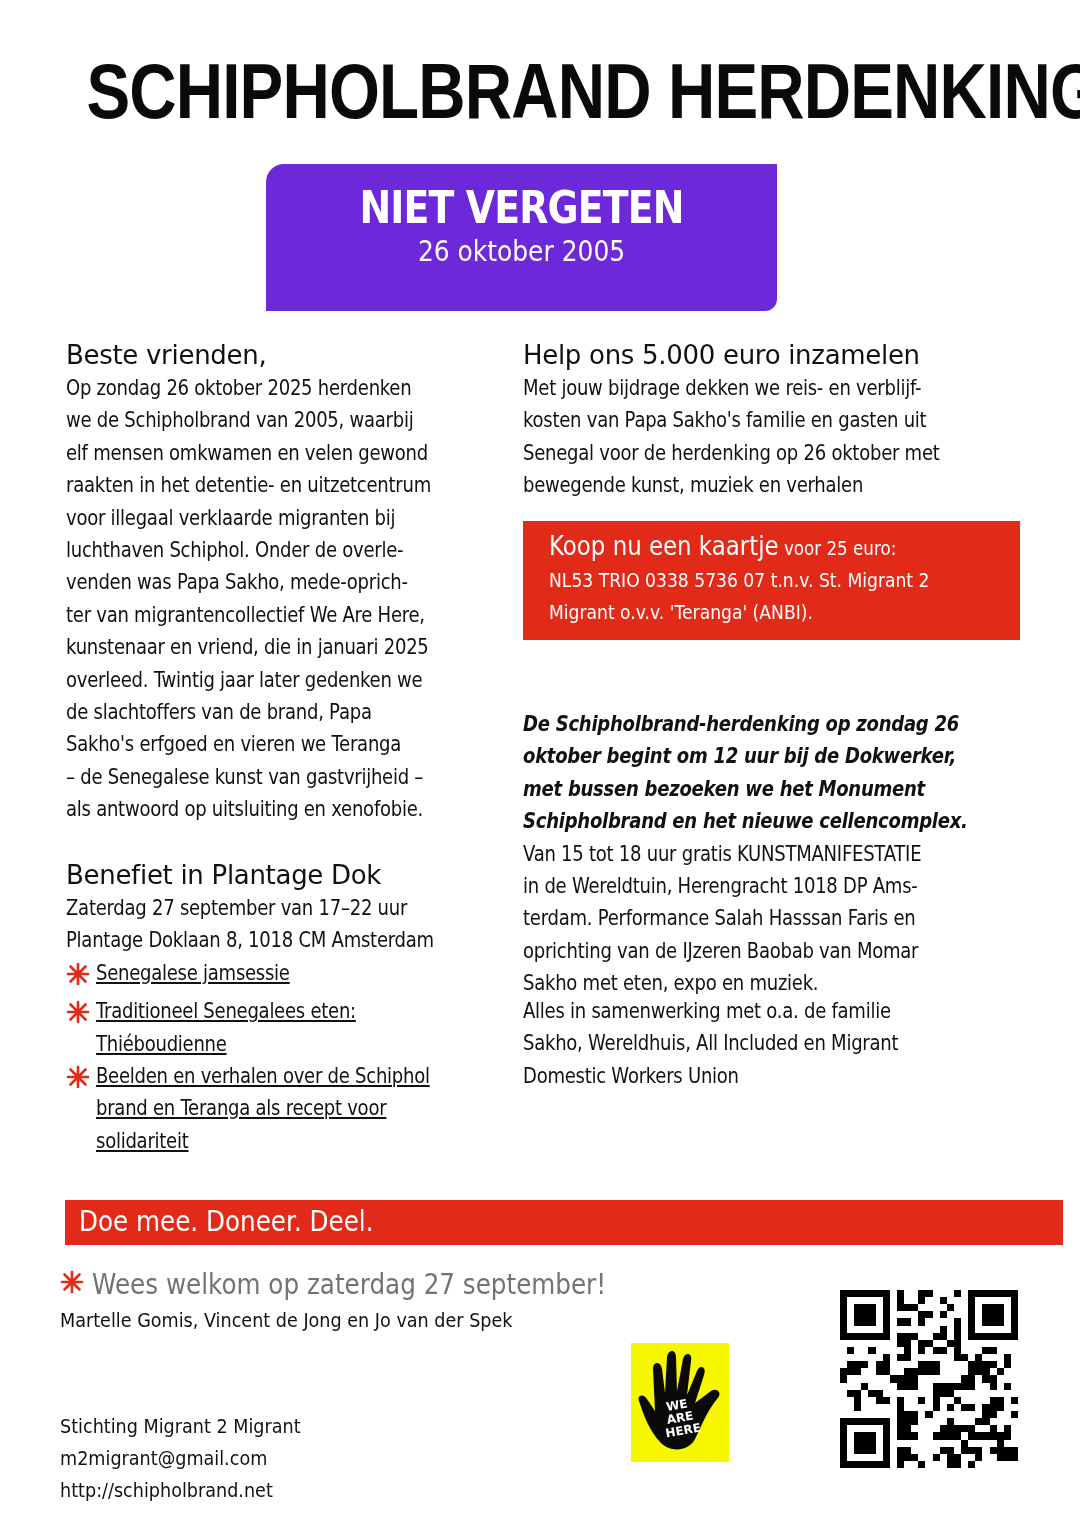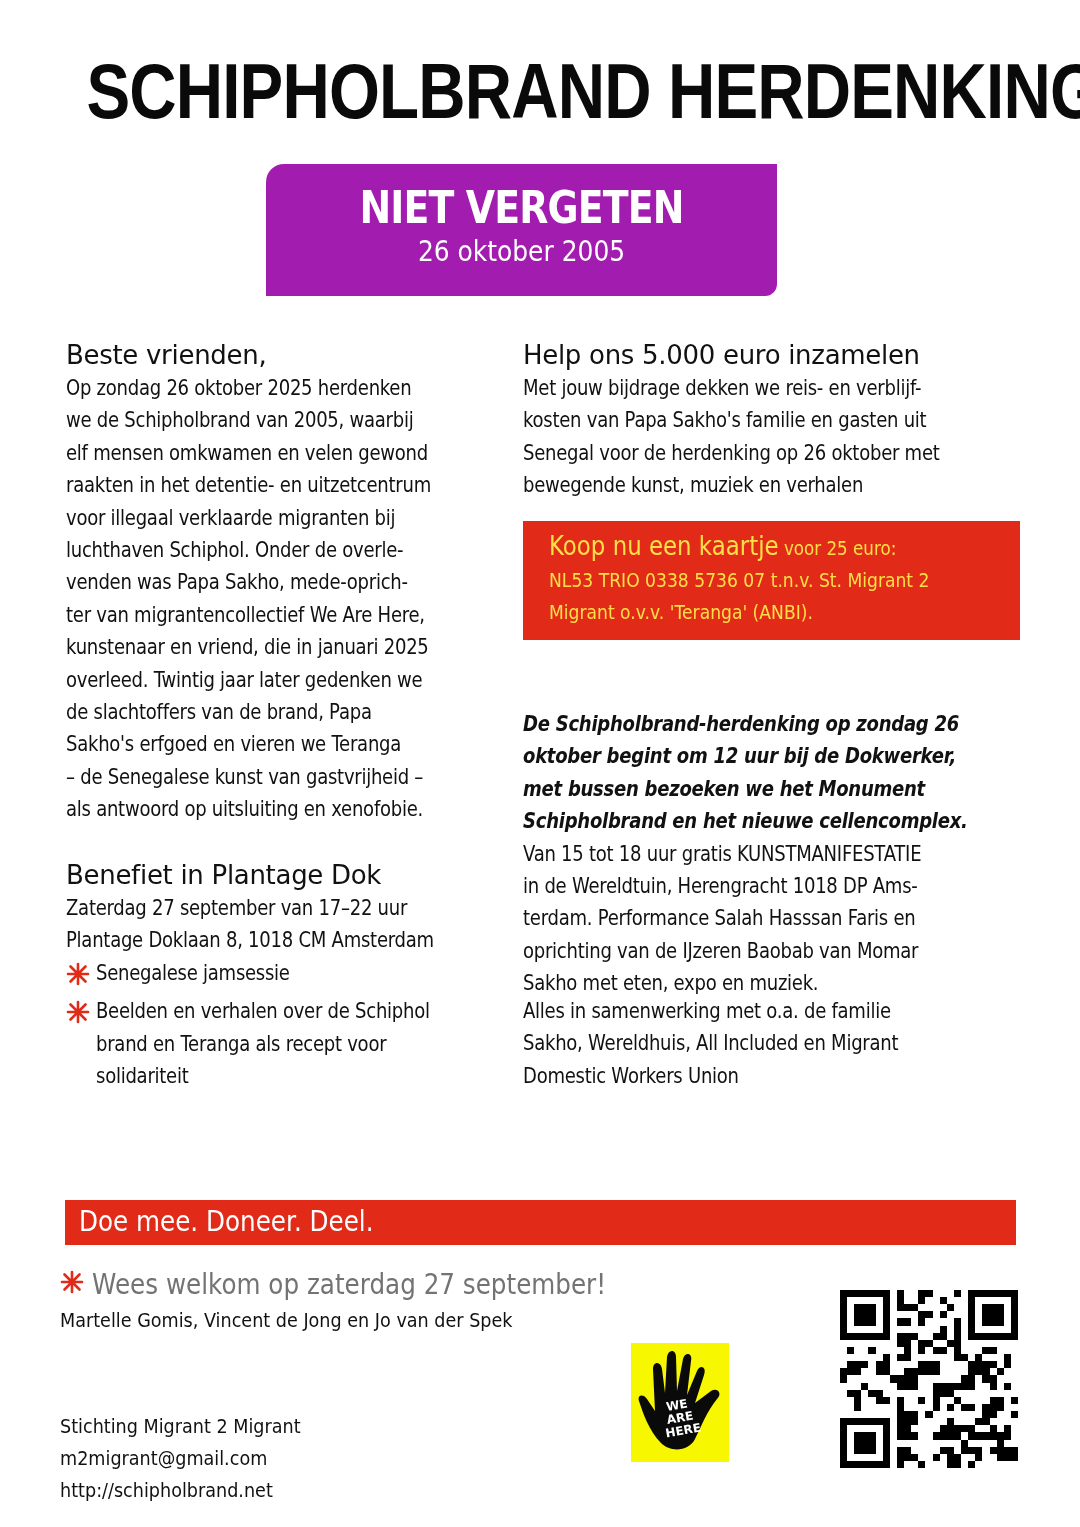--- a/index.html
+++ b/index.html
@@ -2,46 +2,46 @@
 <html><head>
 <meta charset="utf-8">
 <style>
   html, body { margin:0; padding:0; background:#ffffff; }
   body { width:1080px; height:1527px; position:relative; overflow:hidden;
          font-family:"DejaVu Sans", sans-serif; color:#111; }
   .abs { position:absolute; }
   #title { left:0; width:1080px; top:52px; text-align:center; font-family:"Liberation Sans", sans-serif;
            font-weight:bold; font-size:78px; letter-spacing:-1px; transform:scaleX(0.84); transform-origin:center;
            color:#0a0a0a; line-height:1; white-space:nowrap; }
-  #hero { left:266px; top:164px; width:511px; height:132px; background:#a21caf;
+  #hero { left:266px; top:164px; width:511px; height:147px; background:#6d28d9;
           border-radius:18px 0 12px 0; color:#fff; text-align:center; }
   #hero .h1 { font-family:"DejaVu Sans", sans-serif; font-weight:bold; font-size:44px; margin-top:22px;
               letter-spacing:-1px; transform:scaleX(0.86); line-height:1; }
   #hero .h2 { font-size:29px; margin-top:7px; transform:scaleX(0.86); line-height:1; }
   .col { font-size:20.5px; line-height:32.4px; letter-spacing:-0.3px; }
   .col .para { transform-origin:left top; }
   .head { font-size:26px; line-height:34px; letter-spacing:-0.3px; white-space:nowrap; }
   .line { white-space:nowrap; display:block; }
   .narrow { transform:scaleX(0.88); transform-origin:left center; display:block; white-space:nowrap; }
   #left1 { left:66px; top:338px; width:440px; }
   #left2 { left:66px; top:858px; width:440px; }
   #right1 { left:523px; top:338px; width:500px; }
   #right2 { left:523px; top:664px; width:500px;margin-top:44px; }
   #right3 { left:523px; top:995px; width:500px; }
-  .bullet { display:flex; align-items:flex-start; }
+  .bullet { display:flex; align-items:flex-start;text-decoration:underline; }
   .bullet .ico { width:30px; flex:none; margin-top:5px; }
   .bullet .txt { display:block; }
-  #ticket { left:523px; top:521px; width:497px; height:119px; background:#e12a18; color:#fde047; }
+  #ticket { left:523px; top:521px; width:497px; height:119px; background:#e12a18; color:#ffffff; }
   #ticket .t1 { position:absolute; left:26px; top:10px; white-space:nowrap; }
   #ticket .big { font-size:26px; }
   #ticket .small { font-size:19px; }
   #ticket .t2, #ticket .t3 { position:absolute; left:26px; font-size:19.5px; white-space:nowrap; }
   #ticket .t2 { top:48px; } #ticket .t3 { top:80px; }
   .ital { font-weight:bold; font-style:italic; }
-  #cta { left:65px; top:1200px; width:951px; height:45px; background:#e12a18; color:#fff; }
+  #cta { left:65px; top:1200px; width:951px; height:45px; background:#e12a18; color:#fff;padding-left:47px; }
   #cta span { position:absolute; left:14px; top:5px; font-size:28px; white-space:nowrap; }
   #welcome { left:60px; top:1268px; color:#737373; font-size:28px; white-space:nowrap; display:flex; align-items:center; }
   #welcome .ico { margin-right:8px; }
   #names { left:60px; top:1308px; font-size:20px; white-space:nowrap; }
   #contact { left:60px; top:1374px; font-size:20px; line-height:32px;margin-top:36px; }
   #contact span { display:block; white-space:nowrap; }
   #wah { left:631px; top:1343px; width:98px; height:119px; background:#f7f700; }
   #qr { left:840px; top:1290px; width:178px; height:178px; }
 </style>
 </head>
@@ -86,20 +86,37 @@
             <line x1="2" y1="12" x2="22" y2="12"></line>
             <line x1="4.5" y1="4.5" x2="19.5" y2="19.5"></line>
             <line x1="19.5" y1="4.5" x2="4.5" y2="19.5"></line>
           </g>
           <circle cx="12" cy="12" r="3.5" fill="#e12a18"></circle>
         </svg>
     </span>
     <span class="txt">
         <span class="line narrow">Senegalese jamsessie</span>
       </span>
+  </div>
+  <div class="bullet">
+    <span class="ico">
+      <svg width="24" height="24" viewBox="0 0 24 24">
+          <g stroke="#e12a18" stroke-width="2.6" stroke-linecap="round">
+            <line x1="12" y1="2" x2="12" y2="22"></line>
+            <line x1="2" y1="12" x2="22" y2="12"></line>
+            <line x1="4.5" y1="4.5" x2="19.5" y2="19.5"></line>
+            <line x1="19.5" y1="4.5" x2="4.5" y2="19.5"></line>
+          </g>
+          <circle cx="12" cy="12" r="3.5" fill="#e12a18"></circle>
+        </svg>
+    </span>
+    <span class="txt">
+      <span class="line narrow">Traditioneel Senegalees eten:</span>
+      <span class="line narrow">Thiéboudienne</span>
+    </span>
   </div>
   <div class="bullet">
     <span class="ico">
       <svg width="24" height="24" viewBox="0 0 24 24">
           <g stroke="#e12a18" stroke-width="2.6" stroke-linecap="round">
             <line x1="12" y1="2" x2="12" y2="22"></line>
             <line x1="2" y1="12" x2="22" y2="12"></line>
             <line x1="4.5" y1="4.5" x2="19.5" y2="19.5"></line>
             <line x1="19.5" y1="4.5" x2="4.5" y2="19.5"></line>
           </g>

